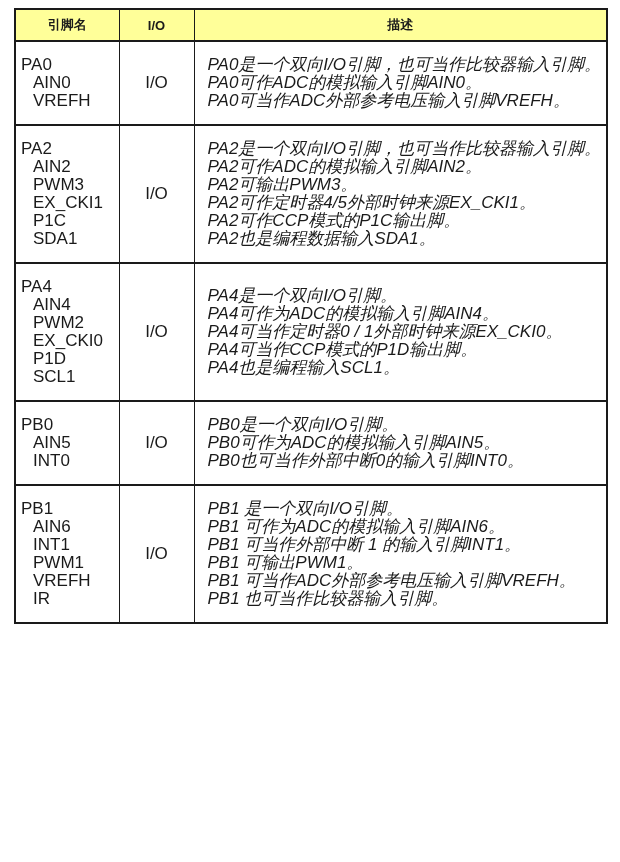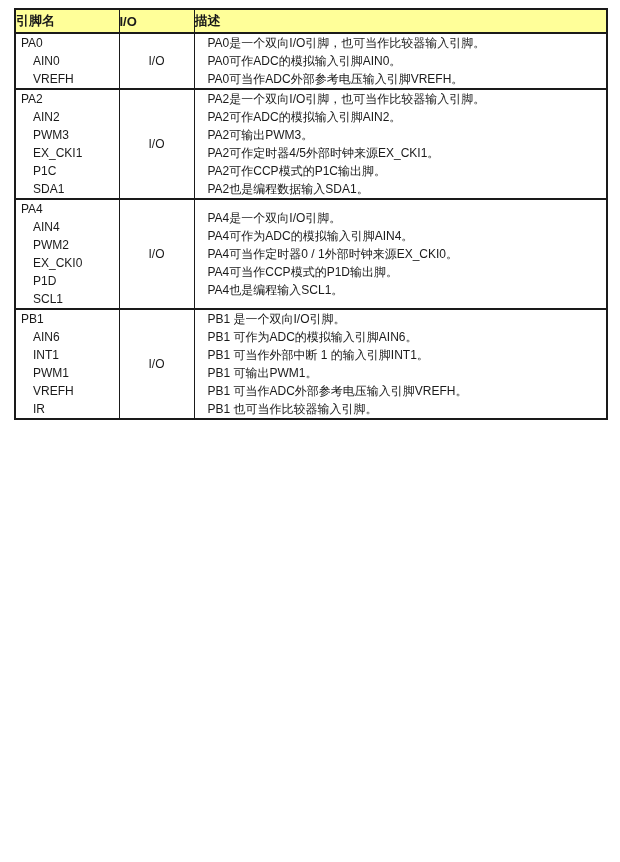--- a/index.html
+++ b/index.html
@@ -33,35 +33,35 @@
   th, td {
     border: 1px solid var(--border-color);
     border-top-width: 2px;
     border-bottom-width: 2px;
     color: var(--text-color);
   }
   th {
     background: var(--header-bg);
     font-size: 13px;
     font-weight: bold;
-    height: 24px;
-    text-align: left;
+    height: 32px;
+    text-align: center;
     padding: 2px 0;
   }
   td {
-    font-size: 12px;
+    font-size: 17px;
     line-height: 18px;
     vertical-align: middle;
-    padding: 0 4px;
+    padding: 14px 4px;
   }
   td.pins { padding-left: 5px; }
   .pin { white-space: nowrap; }
   .pin.sub { padding-left: 12px; }
   td.io { text-align: center; }
-  td.desc { padding-left: 13px; padding-right: 6px; }
+  td.desc { padding-left: 13px; padding-right: 6px; font-style: italic; }
   .desc-line { white-space: nowrap; overflow: hidden; }
 </style>
 </head>
 <body>
 
 <div class="page">
   <table class="pin-table">
     <colgroup>
       <col style="width:104px">
       <col style="width:75px">
@@ -120,20 +120,33 @@
           <td class="desc">
             <div class="desc-line">PA4是一个双向I/O引脚。</div>
             <div class="desc-line">PA4可作为ADC的模拟输入引脚AIN4。</div>
             <div class="desc-line">PA4可当作定时器0 / 1外部时钟来源EX_CKI0。</div>
             <div class="desc-line">PA4可当作CCP模式的P1D输出脚。</div>
             <div class="desc-line">PA4也是编程输入SCL1。</div>
           </td>
         </tr>
         <tr>
           <td class="pins">
+            <div class="pin">PB0</div>
+            <div class="pin sub">AIN5</div>
+            <div class="pin sub">INT0</div>
+          </td>
+          <td class="io">I/O</td>
+          <td class="desc">
+            <div class="desc-line">PB0是一个双向I/O引脚。</div>
+            <div class="desc-line">PB0可作为ADC的模拟输入引脚AIN5。</div>
+            <div class="desc-line">PB0也可当作外部中断0的输入引脚INT0。</div>
+          </td>
+        </tr>
+        <tr>
+          <td class="pins">
             <div class="pin">PB1</div>
             <div class="pin sub">AIN6</div>
             <div class="pin sub">INT1</div>
             <div class="pin sub">PWM1</div>
             <div class="pin sub">VREFH</div>
             <div class="pin sub">IR</div>
           </td>
           <td class="io">I/O</td>
           <td class="desc">
             <div class="desc-line">PB1 是一个双向I/O引脚。</div>

